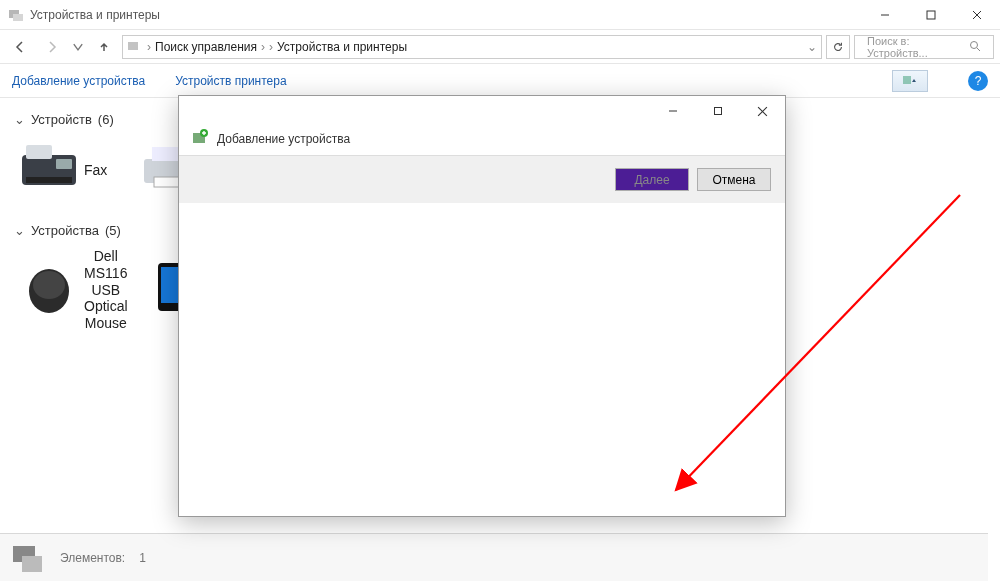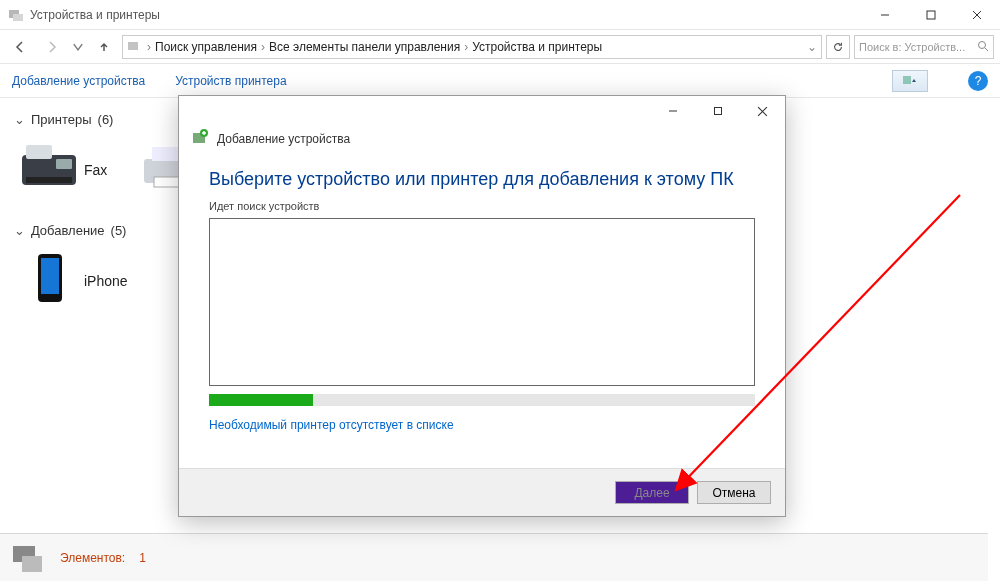--- a/index.html
+++ b/index.html
@@ -15,41 +15,41 @@
 
 
 .addrbar { height: 34px; display: flex; align-items: center; padding: 0 6px; gap: 4px; border-bottom: 1px solid #e6e6e6; }
 .nav-btn { width: 28px; height: 26px; display: flex; align-items: center; justify-content: center; color: #777; }
 .nav-btn svg { width: 14px; height: 14px; }
 .crumb-box { flex: 1; height: 24px; border: 1px solid #ccc; display: flex; align-items: center; padding: 0 4px; gap: 4px; font-size: 12px; color: #222; }
 .crumb-box .sep { color: #888; }
 .crumb-box .small-icon { width: 16px; height: 16px; opacity: .5; }
 .crumb-end { margin-left: auto; display: flex; align-items: center; gap: 4px; }
 .refresh-box { width: 24px; height: 24px; border: 1px solid #ccc; display: flex; align-items: center; justify-content: center; }
-.search-box { width: 140px; height: 24px; border: 1px solid #ccc; display: flex; align-items: center; padding: 0 4px; color: #999; font-size: 11px; }
+.search-box { width: 140px; height: 24px; border: 1px solid #ccc; display: flex; align-items: center; padding: 0 12px; color: #999; font-size: 11px; }
 .search-box .mag { margin-left: auto; }
 
 
 .cmdbar { height: 34px; display: flex; align-items: center; padding: 0 12px; gap: 30px; border-bottom: 1px solid #e6e6e6; }
 .cmd-link { color: #1b5fb3; font-size: 12px; }
 .cmdbar .spacer { flex: 1; }
 .view-btn { width: 36px; height: 22px; border: 1px solid #bcd; background: linear-gradient(#eff6fc,#dce8f4); display: flex; align-items: center; justify-content: center; }
 .help-btn { width: 20px; height: 20px; border-radius: 50%; background: #1e88e5; color: #fff; display: flex; align-items: center; justify-content: center; font-size: 12px; margin-left: 10px; }
 
 
 .content { position: relative; height: 454px; padding: 8px 14px; overflow: hidden; }
 .group-header { display: flex; align-items: center; gap: 6px; font-size: 13px; color: #333; margin: 6px 0 10px; }
 .group-header .chev { color: #555; }
 .device-grid { display: flex; gap: 30px; flex-wrap: wrap; }
 .device { width: 90px; display: flex; align-items: center; text-align: center; font-size: 14px; color: #222; }
 .device .thumb { width: 70px; height: 60px; display: flex; align-items: center; justify-content: center; margin-bottom: 6px; }
 .device .label { line-height: 1.2; }
 
 
-.statusbar { position: absolute; left: 0; right: 12px; bottom: 0; height: 48px; border-top: 1px solid #d8d8d8; background: #f7f7f7; display: flex; align-items: center; padding: 0 10px; gap: 14px; font-size: 12px; color: #c2410c; }
+.statusbar { position: absolute; left: 0; right: 12px; bottom: 0; height: 48px; border-top: 1px solid #d8d8d8; background: #f7f7f7; display: flex; align-items: center; padding: 0 10px; gap: 14px; font-size: 12px; color: #737373; }
 .statusbar .sicon { width: 36px; height: 36px; }
 
 
 .modal { position: absolute; left: 178px; top: 95px; width: 608px; height: 422px; background: #fff; border: 1px solid #999; box-shadow: 0 6px 24px rgba(0,0,0,.25); display: flex; flex-direction: column; }
 .modal .m-titlebar { height: 30px; display: flex; justify-content: flex-end; align-items: center; }
 .modal .m-ctrl { width: 45px; height: 28px; display: flex; align-items: center; justify-content: center; }
 .modal .m-header { display: flex; align-items: center; gap: 8px; padding: 2px 12px 6px; font-size: 12px; color: #333; }
 .modal .m-body { flex: 1; padding: 14px 30px 8px; }
 .modal .m-title { color: #003e92; font-size: 18px; font-weight: 400; margin-bottom: 10px; }
 .modal .m-sub { font-size: 11px; color: #444; margin-bottom: 6px; }
@@ -116,21 +116,20 @@
         <path d="M7 11 L7 4 M4 7 L7 4 L10 7" fill="none" stroke="#555" stroke-width="1.5"></path>
       </svg>
     </div>
   <div class="crumb-box">
     <span class="small-icon"><svg viewBox="0 0 16 16">
           <rect x="1" y="3" width="10" height="8" fill="#888"></rect>
         </svg></span>
     <span class="sep">›</span>
     <span>Поиск управления</span>
     <span class="sep">›</span>
-    <span>Все элементы панели управления</span>
     <span class="sep">›</span>
     <span>Устройства и принтеры</span>
     <span class="crumb-end">
       <span style="color:#888">⌄</span>
     </span>
   </div>
   <div class="refresh-box">
       <svg viewBox="0 0 14 14" width="12" height="12">
         <path d="M11 7a4 4 0 1 1-1.2-2.8M11 2v3h-3" fill="none" stroke="#555" stroke-width="1.3"></path>
       </svg>
@@ -154,21 +153,21 @@
         <path d="M12 4l2 3h-4z" fill="#357"></path>
       </svg>
   </div>
   <div class="help-btn">?</div>
 </div>
 
 <div class="content">
 
   <div class="group-header">
     <span class="chev">⌄</span>
-    <span>Принтеры</span>
+    <span>Устройств</span>
     <span>(6)</span>
   </div>
 
   <div class="device-grid">
     <div class="device">
       <div class="thumb">
         <svg viewBox="0 0 70 60" width="70" height="60">
           <rect x="8" y="18" width="54" height="30" rx="4" fill="#3a3f47"></rect>
           <rect x="12" y="8" width="26" height="14" rx="2" fill="#d8dde2"></rect>
           <rect x="42" y="22" width="16" height="10" rx="1" fill="#9aa"></rect>
@@ -184,25 +183,34 @@
           <rect x="18" y="10" width="34" height="14" fill="#eef"></rect>
           <rect x="20" y="40" width="30" height="10" fill="#fff" stroke="#aaa"></rect>
         </svg>
       </div>
       <div class="label">Microsoft P…</div>
     </div>
   </div>
 
   <div class="group-header" style="margin-top:20px">
     <span class="chev">⌄</span>
-    <span>Добавление</span>
+    <span>Устройства</span>
     <span>(5)</span>
   </div>
 
   <div class="device-grid">
+    <div class="device">
+      <div class="thumb">
+        <svg viewBox="0 0 70 60" width="70" height="60">
+          <ellipse cx="35" cy="34" rx="20" ry="22" fill="#2b2b2b"></ellipse>
+          <ellipse cx="35" cy="28" rx="16" ry="14" fill="#444"></ellipse>
+        </svg>
+      </div>
+      <div class="label">Dell MS116 USB Optical Mouse</div>
+    </div>
     <div class="device">
       <div class="thumb">
         <svg viewBox="0 0 70 60" width="70" height="60">
           <rect x="24" y="6" width="24" height="48" rx="4" fill="#111"></rect>
           <rect x="27" y="10" width="18" height="36" fill="#1676d6"></rect>
         </svg>
       </div>
       <div class="label">iPhone</div>
     </div>
   </div>
@@ -241,29 +249,20 @@
   </div>
   <div class="m-header">
     <span>
       <svg width="18" height="18" viewBox="0 0 18 18">
           <rect x="2" y="5" width="12" height="10" fill="#7a7"></rect>
           <circle cx="13" cy="5" r="4" fill="#3a3"></circle>
           <path d="M13 3v4M11 5h4" stroke="#fff" stroke-width="1.4"></path>
         </svg>
     </span>
     <span>Добавление устройства</span>
-  </div>
-  <div class="m-body">
-    <div class="m-title">Выберите устройство или принтер для добавления к этому ПК</div>
-    <div class="m-sub">Идет поиск устройств</div>
-    <div class="listbox"></div>
-    <div class="progress">
-      <div class="bar" id="progress-bar" style="width: 19%;"></div>
-    </div>
-    <a class="link">Необходимый принтер отсутствует в списке</a>
   </div>
   <div class="m-footer">
     <div class="btn disabled">Далее</div>
     <div class="btn">Отмена</div>
   </div>
 </div>
 
 <svg class="arrow-overlay">
   <defs>
     <marker id="ah" markerWidth="12" markerHeight="12" refX="9" refY="5" orient="auto">

